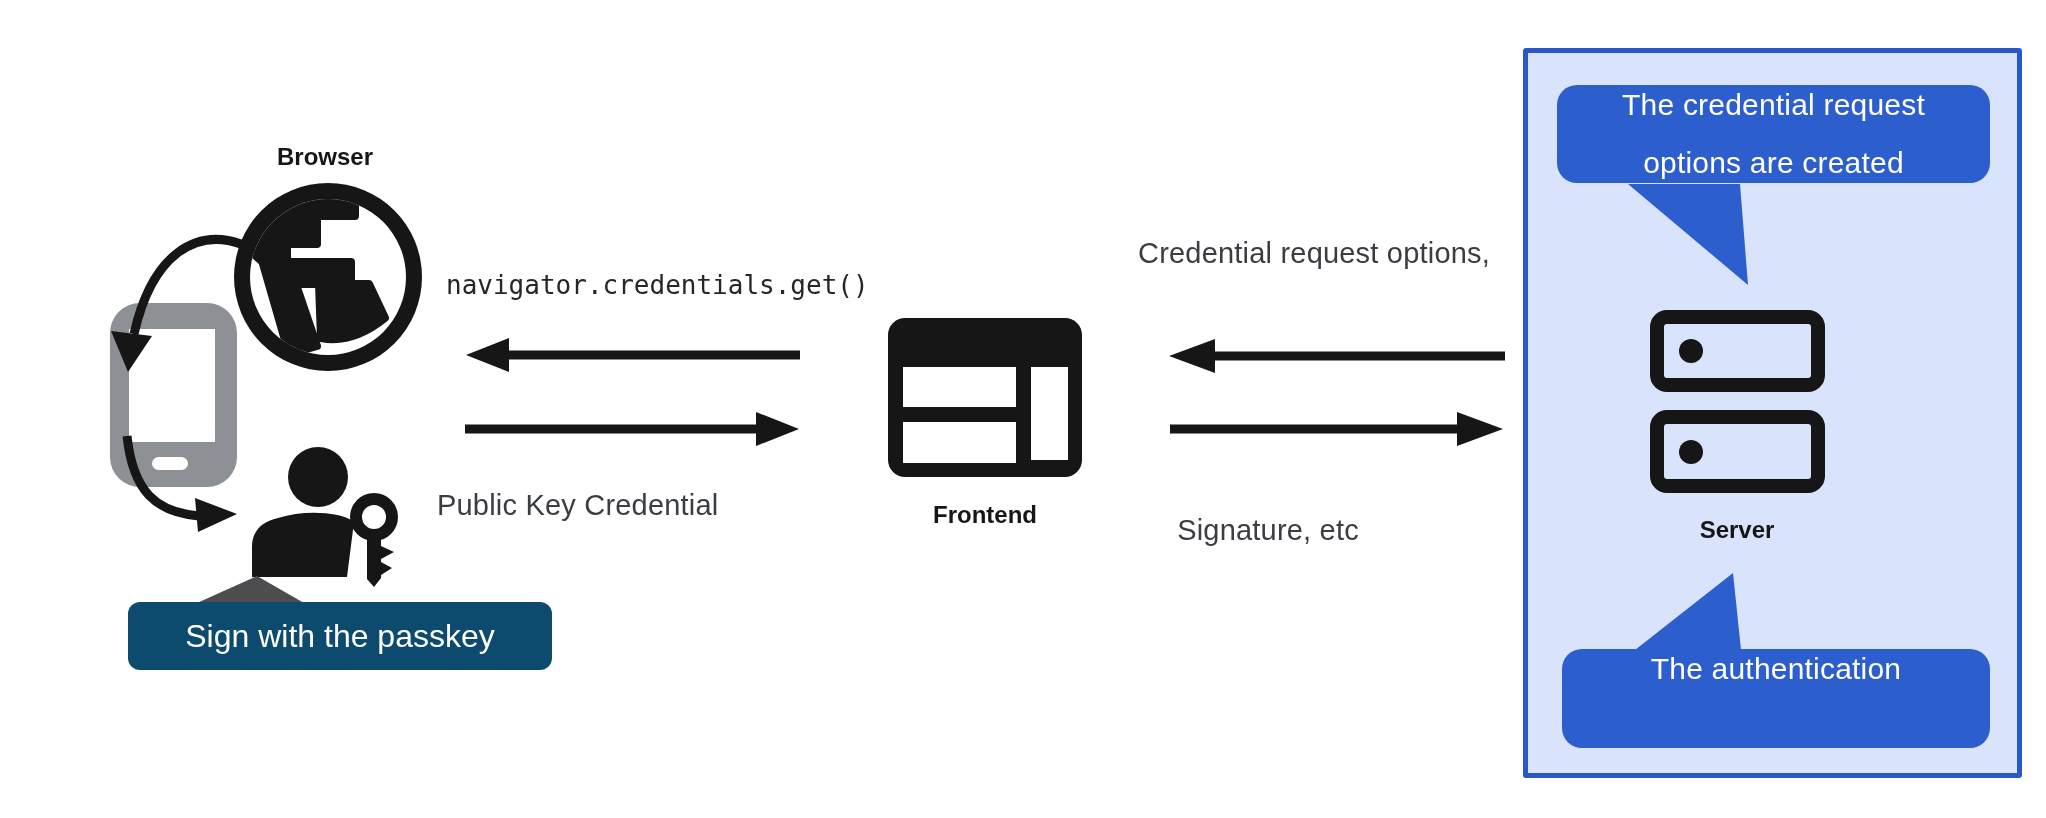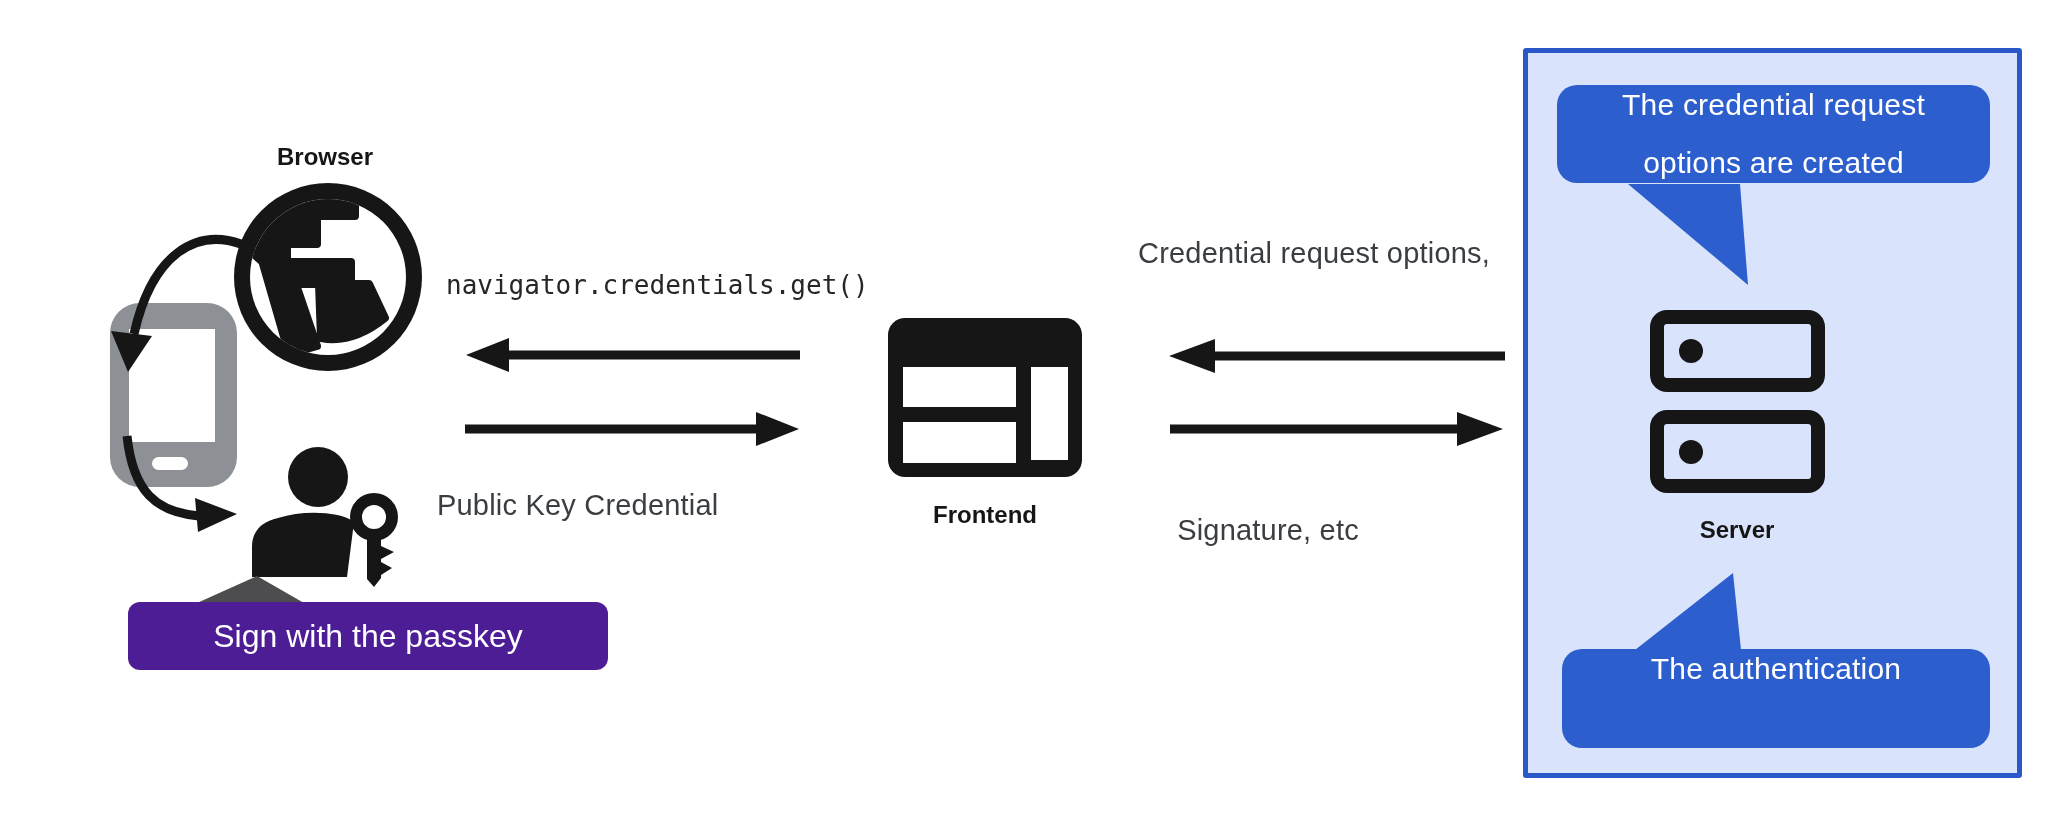--- a/index.html
+++ b/index.html
@@ -54,22 +54,22 @@
     text-align: center;
     font-size: 30px;
     line-height: 40px;
     letter-spacing: 0.2px;
   }
   .bubble-top { left: 1557px; top: 85px; width: 433px; height: 98px; }
   .bubble-bottom { left: 1562px; top: 649px; width: 428px; height: 99px; }
   .tooltip {
     position: absolute;
     left: 128px; top: 602px;
-    width: 480px; height: 68px;
-    background: #4c1d95;
+    width: 424px; height: 68px;
+    background: #0c4a6e;
     color: #ffffff;
     border-radius: 12px;
     display: flex;
     align-items: center;
     justify-content: center;
     font-size: 32px;
     white-space: nowrap;
   }
   .center { text-align: center; }
 </style>

